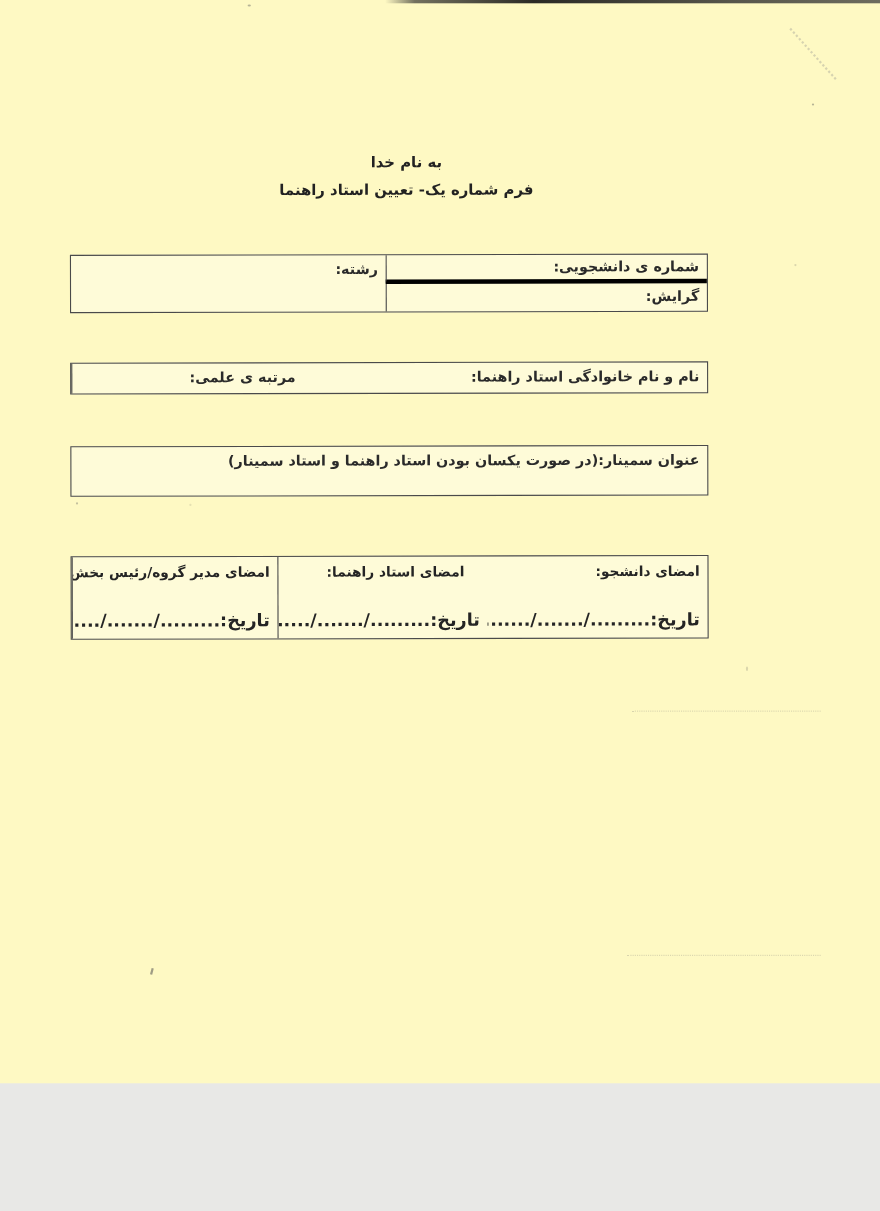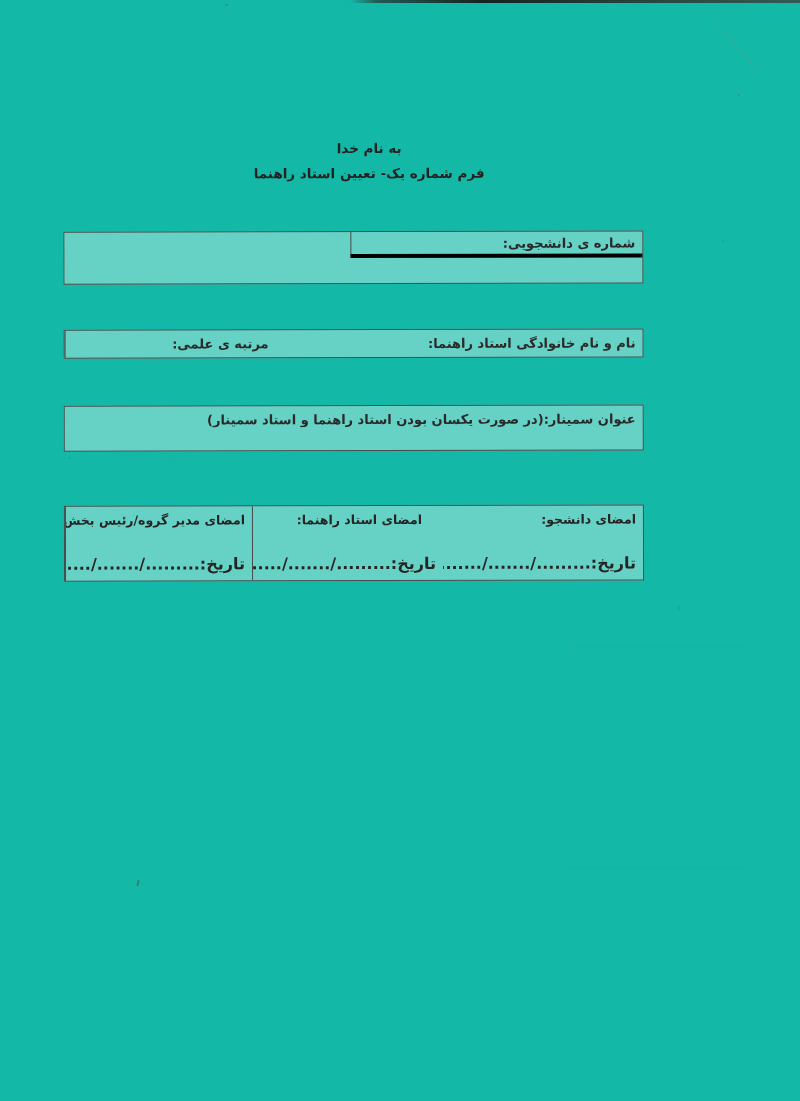--- a/index.html
+++ b/index.html
@@ -1,21 +1,21 @@
 <!DOCTYPE html>
 <html lang="fa"><head>
 <meta charset="utf-8">
 <style>
   * { margin: 0; padding: 0; box-sizing: border-box; }
   html, body { background: #e8e8e6; }
   .page {
     position: relative;
     width: 800px;
-    height: 1101px;
-    background: #14b8a6;
+    height: 985px;
+    background: #fef9c3;
     overflow: hidden;
     font-family: "DejaVu Sans", sans-serif;
     color: #1f1f1f;
     direction: rtl;
   }
   
   .scan-band {
     position: absolute;
     top: 0; height: 3px;
     left: 350px; right: 0;
@@ -122,20 +122,22 @@
 
   <div class="content">
 
     <div class="heading">
       <div class="line1">به نام خدا</div>
       <div class="line2">فرم شماره یک- تعیین استاد راهنما</div>
     </div>
 
     <div class="grid-table t1">
       <div class="cell bb bl">شماره ی دانشجویی:</div>
+      <div class="cell">رشته:</div>
+      <div class="cell bl">گرایش:</div>
     </div>
 
     <div class="grid-table t2">
       <div class="cell">نام و نام خانوادگی استاد راهنما:</div>
       <div class="cell bl">مرتبه ی علمی:</div>
     </div>
 
     <div class="box seminar-box">
       <div class="cell" style="border:none;">عنوان سمینار:(در صورت یکسان بودن استاد راهنما و استاد سمینار)</div>
     </div>

